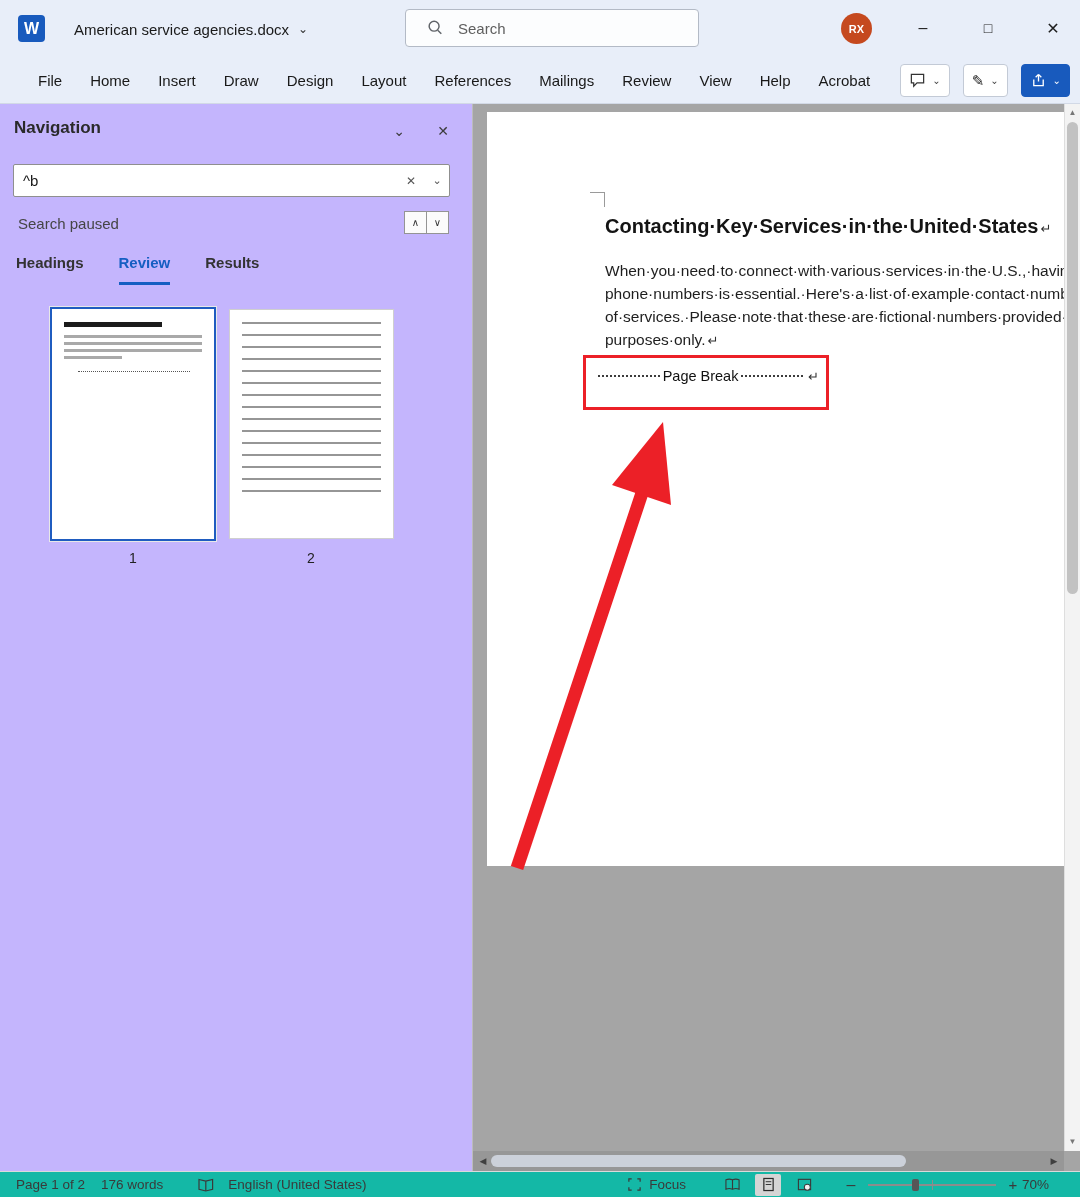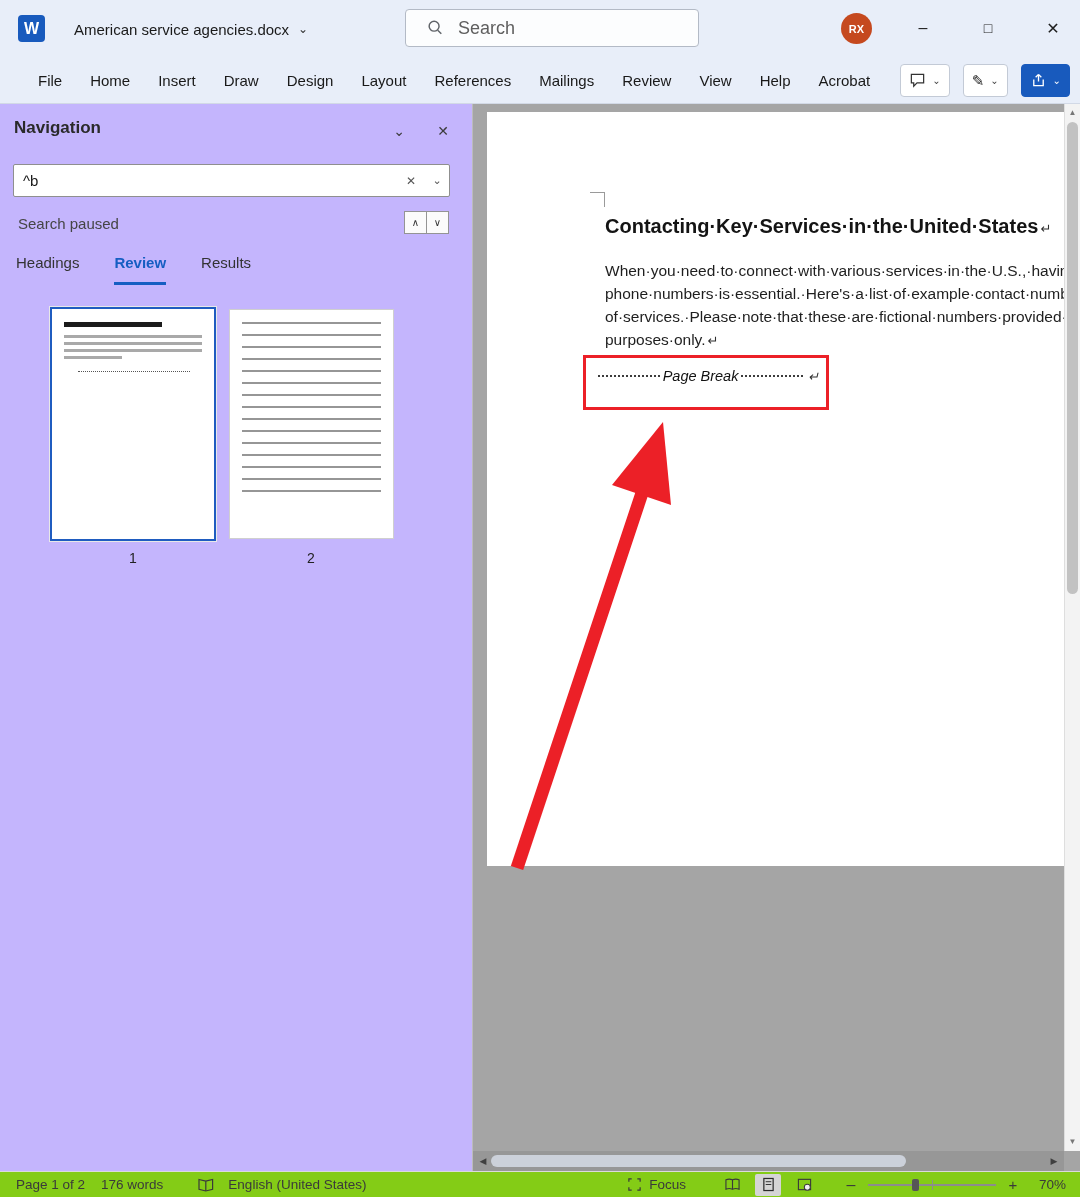--- a/index.html
+++ b/index.html
@@ -6,21 +6,21 @@
   html,body { width:1080px; height:1197px; }
   body { font-family:"Liberation Sans",sans-serif; position:relative; overflow:hidden; background:#e8eef9; }
   .app { position:absolute; inset:0; }
 
   
   .titlebar { position:absolute; top:0; left:0; right:0; height:58px; background:#e8eef9; }
   .word-logo { position:absolute; left:18px; top:15px; width:27px; height:27px; background:#185abd; border-radius:4px; color:#fff; font-weight:700; font-size:16px; display:flex; align-items:center; justify-content:center; cursor:pointer; }
   .doc-title { position:absolute; left:74px; top:0; height:58px; display:flex; align-items:center; gap:9px; font-size:15px; color:#1a1a1a; cursor:pointer; }
   .doc-title .chev { font-size:12px; color:#333; }
   .search-box { position:absolute; left:405px; top:9px; width:294px; height:38px; background:#fcfdfe; border:1px solid #b3bac6; border-radius:4px; display:flex; align-items:center; padding-left:20px; gap:14px; cursor:text; }
-  .search-box .ph { color:#5f5f5f; font-size:18px; }
+  .search-box .ph { color:#5f5f5f; font-size:15px; }
   .avatar { position:absolute; left:841px; top:13px; width:31px; height:31px; border-radius:50%; background:#c5491f; color:#fff; font-size:11px; font-weight:700; display:flex; align-items:center; justify-content:center; cursor:pointer; }
   .win-btn { position:absolute; top:0; width:44px; height:56px; display:flex; align-items:center; justify-content:center; font-size:16px; color:#202020; cursor:pointer; }
   .win-btn.min { left:901px; }
   .win-btn.max { left:966px; font-size:14px; }
   .win-btn.close { left:1031px; }
 
   
   .ribbon { position:absolute; top:58px; left:0; right:0; height:46px; background:#e8eef9; border-bottom:1px solid #d2d9e6; }
   .ribbon-tabs { display:flex; align-items:center; height:100%; padding-left:24px; }
   .ribbon-tab { padding:0 14px; font-size:15px; color:#191919; height:100%; display:flex; align-items:center; cursor:pointer; white-space:nowrap; }
@@ -39,21 +39,21 @@
   .nav-close { top:13px; left:429px; font-size:14px; }
   .nav-search { position:absolute; top:60px; left:13px; width:437px; height:33px; border:1px solid #8f8f8f; border-radius:2px; display:flex; align-items:center; background:#fff; cursor:text; }
   .nav-search .value { flex:1; padding-left:9px; font-size:15px; color:#1a1a1a; }
   .nav-search .clear { width:28px; text-align:center; color:#555; font-size:12px; cursor:pointer; }
   .nav-search .dd { width:24px; text-align:center; color:#555; font-size:11px; cursor:pointer; }
   .search-status { position:absolute; top:111px; left:18px; font-size:15px; color:#454545; }
   .updown { position:absolute; top:107px; left:404px; display:flex; }
   .ud-btn { width:23px; height:23px; border:1px solid #949494; background:#fbfbfb; display:flex; align-items:center; justify-content:center; font-size:10px; color:#333; cursor:pointer; }
   .ud-btn + .ud-btn { margin-left:-1px; }
   .nav-tabs { position:absolute; top:150px; left:16px; display:flex; gap:35px; font-size:15px; color:#333; }
-  .nav-tab { padding-bottom:11px; cursor:pointer; border-bottom:3px solid transparent; }
+  .nav-tab { padding-bottom:11px; cursor:pointer; border-bottom:3px solid transparent;font-weight:bold; }
   .nav-tab.active { color:#155ec2; font-weight:700; border-bottom-color:#155ec2; }
 
   .thumb { position:absolute; background:#fff; cursor:pointer; }
   .thumb1 { left:50px; top:203px; width:166px; height:234px; border:2px solid #1f5cc0; box-shadow:0 0 0 1px #e8e8e8; }
   .thumb2 { left:229px; top:205px; width:165px; height:230px; border:1px solid #cfcfcf; }
   .t1-title { position:absolute; left:12px; top:13px; width:98px; height:5px; background:#1b1b1b; }
   .t1-line { position:absolute; left:12px; height:3px; background:#a9a9a9; }
   .t1-break { position:absolute; left:26px; top:62px; width:112px; border-top:1px dotted #555; }
   .t2-lines { position:absolute; left:12px; right:12px; top:12px; height:178px;
               background:repeating-linear-gradient(to bottom,#969696 0 2px,transparent 2px 12px); }
@@ -65,52 +65,52 @@
   .docarea { position:absolute; top:104px; left:473px; right:0; bottom:26px; background:#a5a5a5; overflow:hidden; }
   .page { position:absolute; left:14px; top:8px; width:577px; height:754px; background:#fff; overflow:hidden; white-space:nowrap; cursor:text; }
   .crop { position:absolute; width:15px; height:15px; }
   .crop-tl { left:103px; top:80px; border-top:1px solid #9a9a9a; border-right:1px solid #9a9a9a; }
   .crop-bl { left:103px; top:975px; border-bottom:1px solid #9a9a9a; border-right:1px solid #9a9a9a; }
   .doc-heading { position:absolute; left:118px; top:103px; font-size:20px; font-weight:700; color:#141414; }
   .pmark { font-weight:400; font-size:13px; color:#2e2e2e; margin-left:2px; }
   .doc-line { position:absolute; left:118px; font-size:15.5px; color:#1e1e1e; }
   .l0{top:150px;} .l1{top:173px;} .l2{top:196px;} .l3{top:219px;}
   .redbox { position:absolute; left:96px; top:243px; width:246px; height:55px; border:3px solid #ec2027; }
-  .pagebreak { position:absolute; left:108px; top:256px; width:224px; display:flex; align-items:center; font-size:14.5px; color:#111;font-style:italic; }
+  .pagebreak { position:absolute; left:108px; top:256px; width:224px; display:flex; align-items:center; font-size:14.5px; color:#111; }
   .pb-dots { flex:1; border-top:2px dotted #3c3c3c; height:0; margin:0 3px; }
   .arrow-overlay { position:absolute; left:0; top:0; width:607px; height:1067px; pointer-events:none; }
 
   
   .vscroll { position:absolute; right:0; top:0; width:16px; bottom:20px; background:#f3f3f3; border-left:1px solid #dedede; }
   .vs-arrow { position:absolute; left:0; width:15px; height:14px; text-align:center; font-size:8px; color:#777; line-height:14px; cursor:pointer; }
   .vs-up { top:2px; } .vs-down { bottom:2px; }
   .vthumb { position:absolute; left:2px; right:2px; top:18px; height:472px; background:#c2c2c2; border-radius:7px; cursor:pointer; }
   .hscroll { position:absolute; left:0; right:16px; bottom:0; height:20px; background:#979797; }
   .hs-arrow { position:absolute; top:0; height:20px; width:16px; text-align:center; font-size:9px; color:#3f3f3f; line-height:20px; cursor:pointer; }
   .hs-left { left:2px; } .hs-right { right:2px; }
   .hthumb { position:absolute; left:18px; width:415px; top:4px; height:12px; background:#ccd1da; border-radius:6px; cursor:pointer; }
   .sb-corner { position:absolute; right:0; bottom:0; width:16px; height:20px; background:#a5a5a5; }
 
   
-  .statusbar { position:absolute; left:0; right:0; bottom:0; height:26px; background:#84cc16; border-top:1px solid #dadada; display:flex; align-items:center; font-size:13.5px; color:#3a3a3a; }
+  .statusbar { position:absolute; left:0; right:0; bottom:0; height:26px; background:#14b8a6; border-top:1px solid #dadada; display:flex; align-items:center; font-size:13.5px; color:#3a3a3a; }
   .sb-item { cursor:pointer; display:flex; align-items:center; gap:6px; }
   .sb-page { margin-left:16px; }
   .sb-words { margin-left:16px; }
   .sb-proof { margin-left:34px; }
   .sb-lang { margin-left:13px; }
   .sb-right { margin-left:auto; display:flex; align-items:center; }
   .sb-focus { margin-right:28px; gap:7px;align-items:flex-end; }
   .view-btn { width:26px; height:22px; display:flex; align-items:center; justify-content:center; margin:0 5px; cursor:pointer; border-radius:2px; }
   .view-btn.active { background:#d5d5d5; }
   .zoom-out { margin-left:20px; font-size:16px; width:18px; text-align:center; cursor:pointer; }
   .zoom-track { width:128px; height:2px; background:#8c8c8c; position:relative; margin:0 8px; }
   .zoom-notch { position:absolute; left:50%; top:-4px; width:1px; height:10px; background:#8c8c8c; }
   .zoom-thumb { position:absolute; left:34%; top:-5px; width:7px; height:12px; background:#565656; border-radius:2px; cursor:pointer; }
   .zoom-in { font-size:15px; width:18px; text-align:center; cursor:pointer; }
-  .zoom-label { width:44px; text-align:right; margin-right:14px; cursor:pointer; }
+  .zoom-label { width:44px; text-align:left; margin-right:14px; cursor:pointer; }
 </style>
 </head>
 <body>
 
 <div class="app">
 
   <div class="titlebar">
     <div class="word-logo">
       <span>W</span>
     </div>

